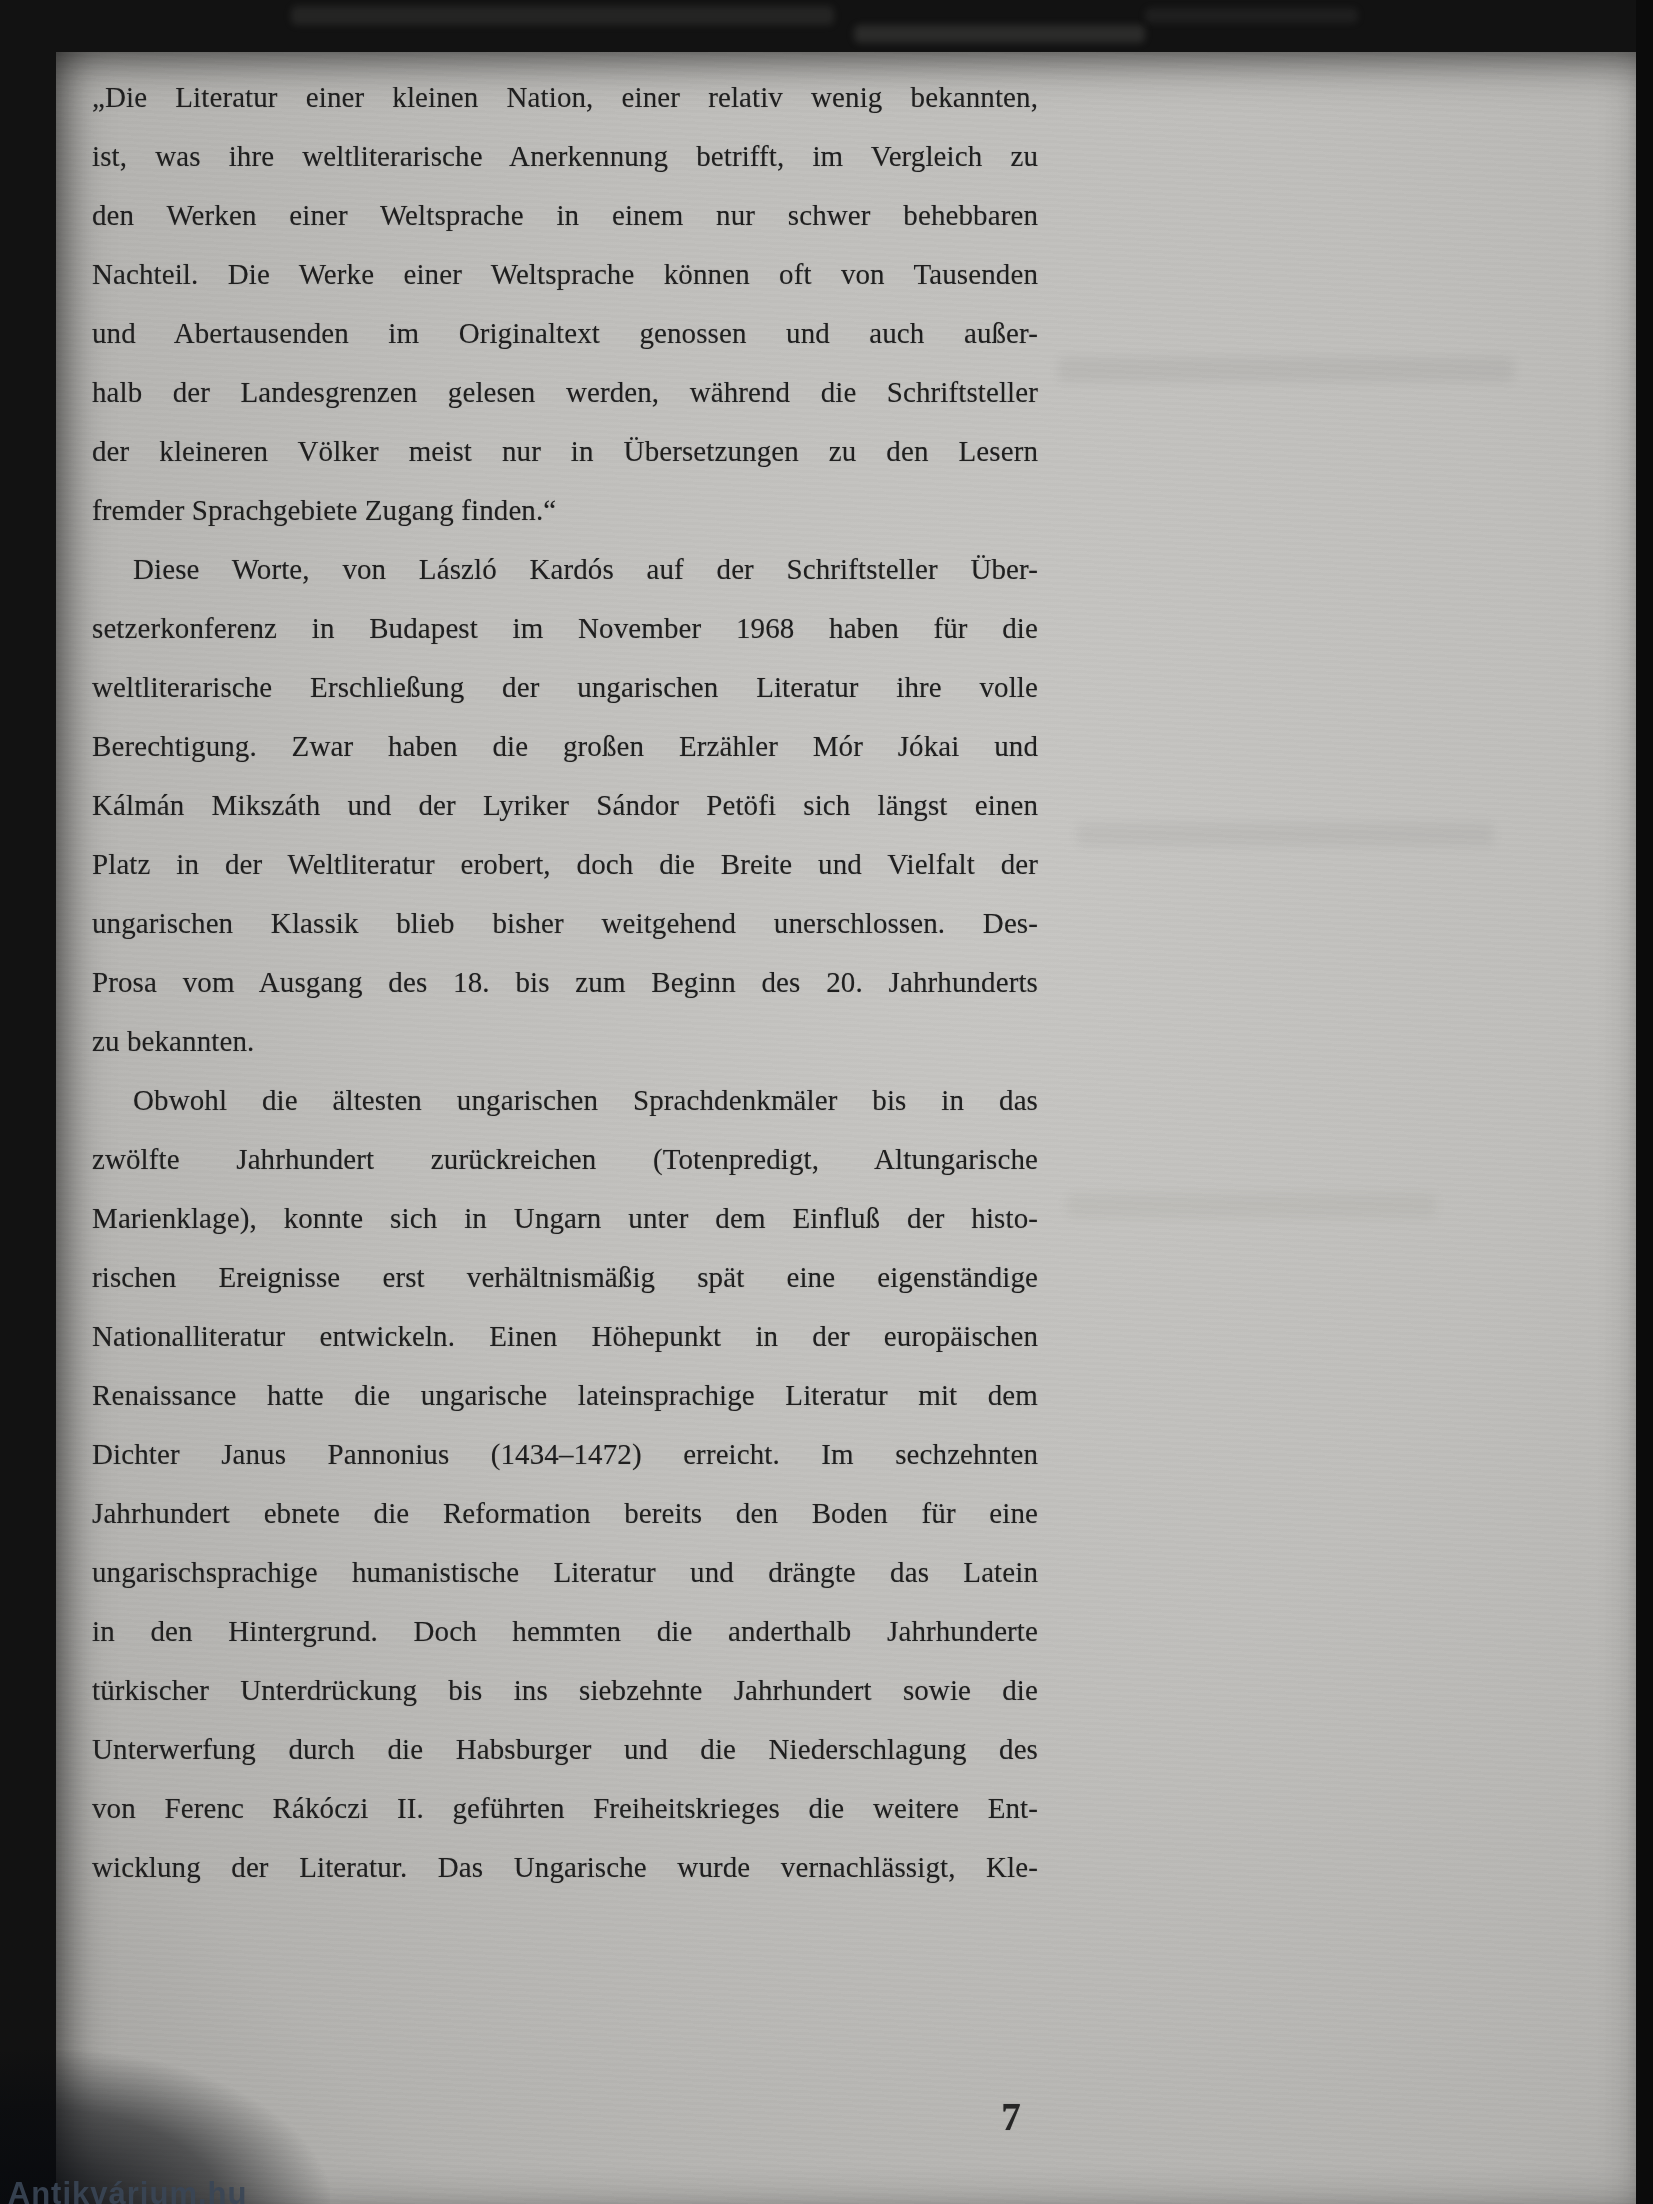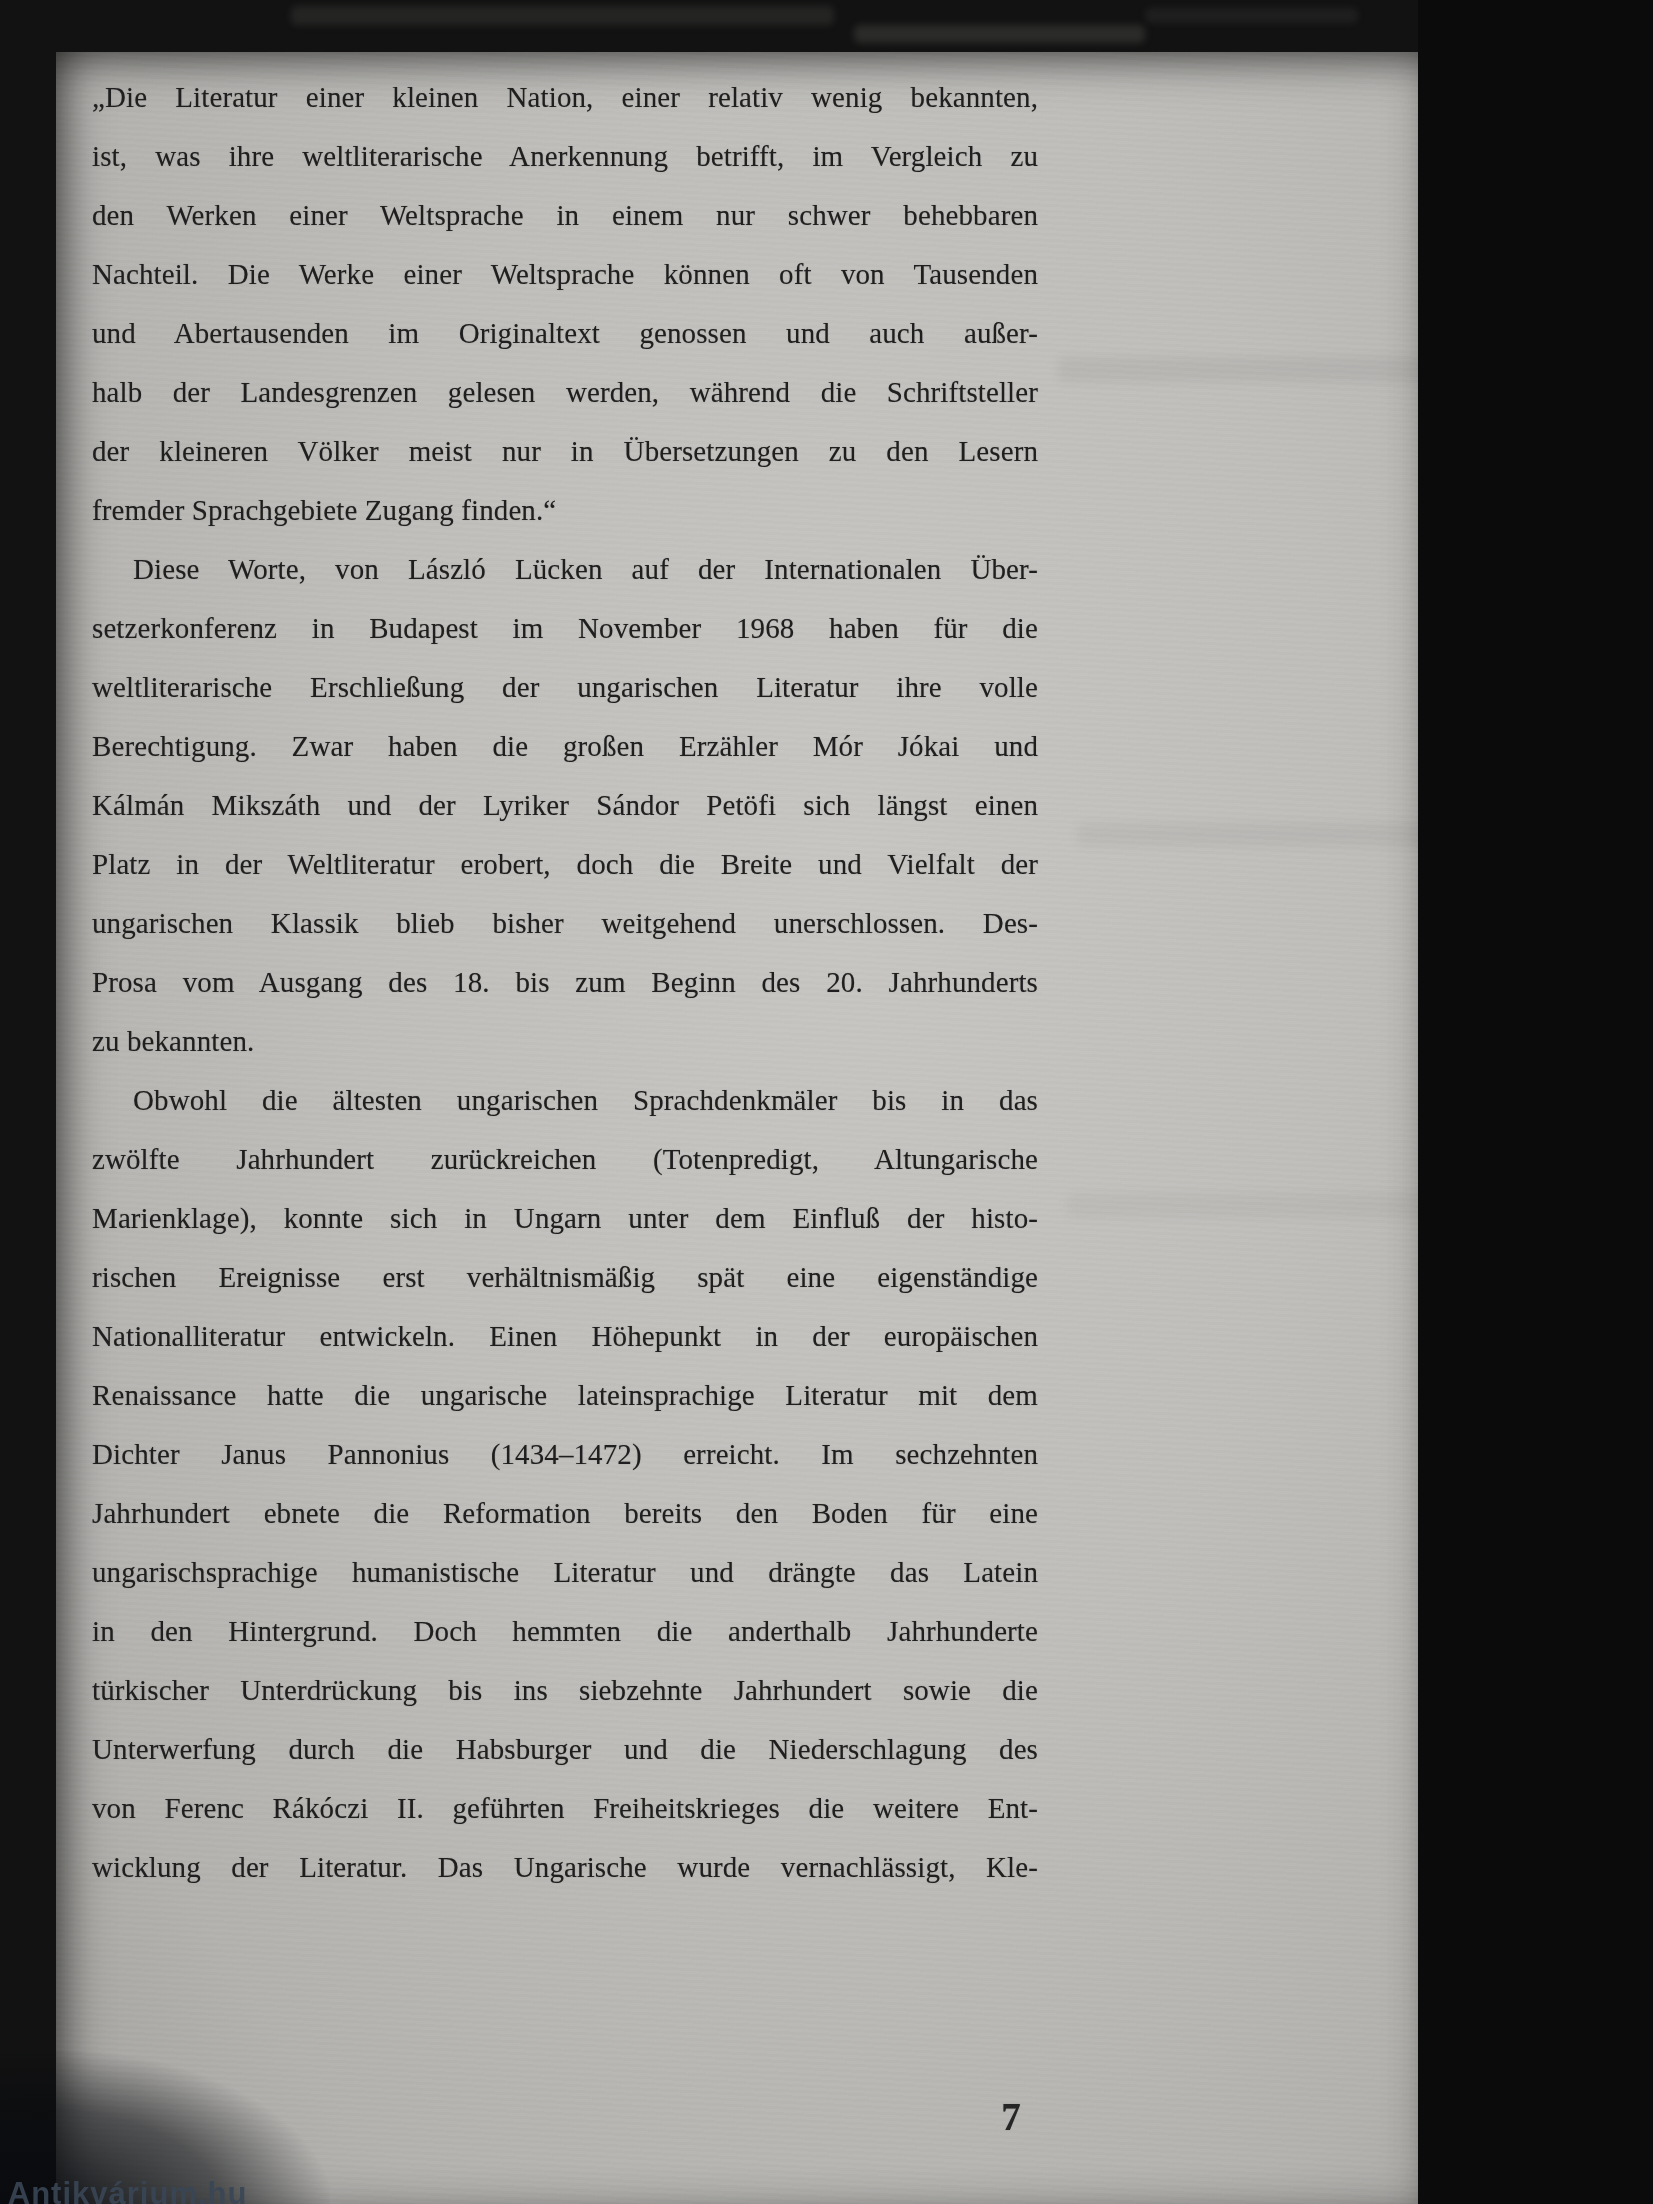--- a/index.html
+++ b/index.html
@@ -2,21 +2,21 @@
 <html style="--paper: #bfbebb; --ink: #1f1f1f; --surround: #121212; --watermark: #3a4656;"><head>
 <meta charset="utf-8">
 <style>
   html, body {
     margin: 0;
     padding: 0;
     background: #0b0b0b;
   }
   #photo-frame {
     position: relative;
-    width: 1418px;
+    width: 1636px;
     height: 2205px;
     overflow: hidden;
     background: #121212;
     font-family: "Liberation Serif", "DejaVu Serif", serif;
   }
   
   .smudge {
     position: absolute;
     filter: blur(3.9px);
     border-radius: 5.8px;
@@ -127,21 +127,21 @@
         <div class="line">„Die Literatur einer kleinen Nation, einer relativ wenig bekannten,</div>
         <div class="line">ist, was ihre weltliterarische Anerkennung betrifft, im Vergleich zu</div>
         <div class="line">den Werken einer Weltsprache in einem nur schwer behebbaren</div>
         <div class="line">Nachteil. Die Werke einer Weltsprache können oft von Tausenden</div>
         <div class="line">und Abertausenden im Originaltext genossen und auch außer-</div>
         <div class="line">halb der Landesgrenzen gelesen werden, während die Schriftsteller</div>
         <div class="line">der kleineren Völker meist nur in Übersetzungen zu den Lesern</div>
         <div class="line no-just">fremder Sprachgebiete Zugang finden.“</div>
       </div>
       <div class="paragraph">
-        <div class="line indent">Diese Worte, von László Lücken auf der Internationalen Über-</div>
+        <div class="line indent">Diese Worte, von László Kardós auf der Schriftsteller Über-</div>
         <div class="line">setzerkonferenz in Budapest im November 1968 haben für die</div>
         <div class="line">weltliterarische Erschließung der ungarischen Literatur ihre volle</div>
         <div class="line">Berechtigung. Zwar haben die großen Erzähler Mór Jókai und</div>
         <div class="line">Kálmán Mikszáth und der Lyriker Sándor Petöfi sich längst einen</div>
         <div class="line">Platz in der Weltliteratur erobert, doch die Breite und Vielfalt der</div>
         <div class="line">ungarischen Klassik blieb bisher weitgehend unerschlossen. Des-</div>
         <div class="line">Prosa vom Ausgang des 18. bis zum Beginn des 20. Jahrhunderts</div>
         <div class="line no-just">zu bekannten.</div>
       </div>
       <div class="paragraph">

